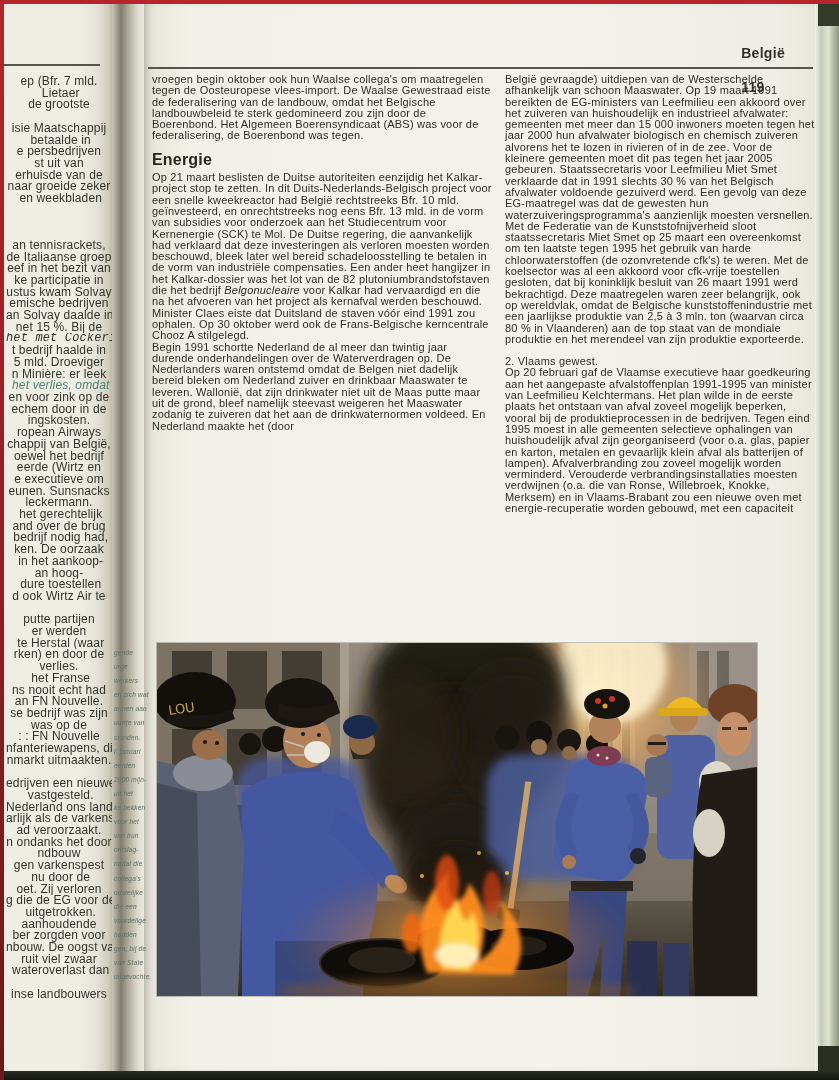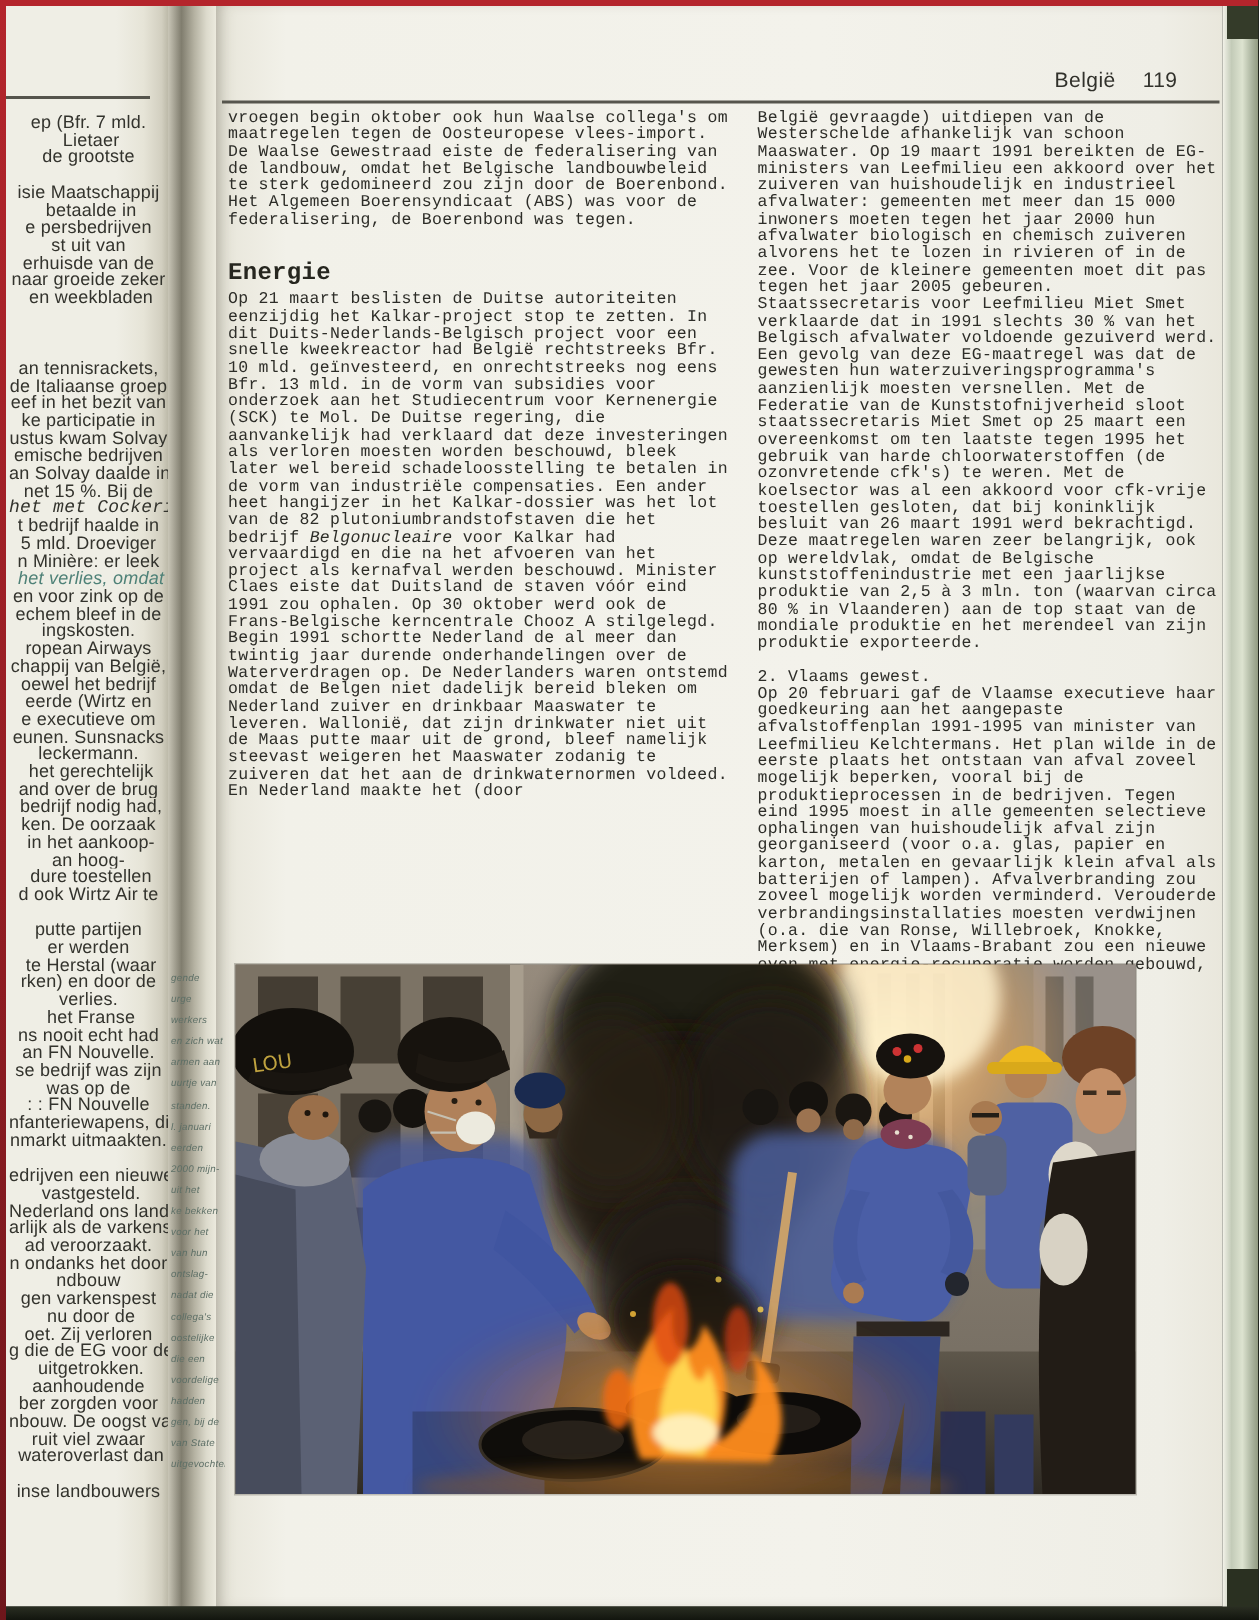--- a/index.html
+++ b/index.html
@@ -25,29 +25,29 @@
   .gutter{position:absolute;left:112px;top:4px;width:32px;height:1067px;
     background:linear-gradient(90deg,#c9c6b7,#807d6e 28%,#b5b2a2 55%,#dcdacc 80%,#eceade);}
   .gutter-caption{position:absolute;left:114px;top:646px;width:36px;height:345px;overflow:hidden;
     font-size:6.5px;line-height:14.1px;font-style:italic;color:#5d6f66;letter-spacing:.2px;z-index:4;}
   .gutter-caption div{white-space:pre;overflow:hidden;}
   
   .main-page{position:absolute;left:144px;top:4px;width:671px;height:1067px;
     background:linear-gradient(90deg,#e7e5d9,#f2f1e9 7%,#f3f2eb 60%,#efeee6 94%,#e9e7dc);
     box-shadow:inset 7px 0 10px -5px rgba(60,55,40,.35);}
   .page-header{position:absolute;top:41px;right:30px;display:flex;gap:18px;
-    font-size:14px;font-weight:normal;color:#31312b;letter-spacing:.3px;}
+    font-size:14px;font-weight:bold;color:#31312b;letter-spacing:.3px;flex-direction:column;}
   .header-rule{position:absolute;top:63px;left:4px;right:2px;height:2px;background:#56554d;}
-  .col{position:absolute;top:70px;color:#2d2d28;font-size:11px;line-height:11.3px;letter-spacing:.2px;text-align:left;font-family:Liberation Mono, monospace;}
+  .col{position:absolute;top:70px;color:#2d2d28;font-size:11px;line-height:11.3px;letter-spacing:.2px;text-align:left;}
   .col-left{left:8px;width:340px;}
   .col-right{left:361px;width:310px;}
   .pp{margin:0;}
   .gap-sm{margin-top:11px;}
   .hd{font-size:16px;font-weight:bold;color:#26261f;margin:0 0 7px 0;letter-spacing:.2px;}
-  .hd-energie{margin-top:24px;}
+  .hd-energie{margin-top:12px;}
   .hd-leefmilieu{margin-top:40px;}
   .it{font-style:italic;}
   
   .photo-wrap{position:absolute;left:13px;top:639px;width:600px;height:353px;margin:0;
     outline:1px solid rgba(40,35,25,.25);background:#6e675c;}
   .photo-wrap svg{display:block;}
 </style>
 </head>
 <body>
 
@@ -77,21 +77,21 @@
         <div>ustus kwam Solvay</div>
         <div>emische bedrijven</div>
         <div>an Solvay daalde in</div>
         <div>net 15 %. Bij de</div>
         <div style="font-style: italic; font-family: Liberation Mono, monospace;">het met Cockerill</div>
         <div>t bedrijf haalde in</div>
         <div>5 mld. Droeviger</div>
         <div>n Minière: er leek</div>
         <div style="font-style: italic; color: rgb(78, 129, 119);"> het verlies, omdat</div>
         <div>en voor zink op de</div>
-        <div>echem bleef in de</div>
+        <div>echem door in de</div>
         <div>ingskosten.</div>
         <div>ropean Airways</div>
         <div>chappij van België,</div>
         <div>oewel het bedrijf</div>
         <div>eerde (Wirtz en</div>
         <div>e executieve om</div>
         <div>eunen. Sunsnacks</div>
         <div>leckermann.</div>
         <div> het gerechtelijk</div>
         <div>and over de brug</div>

